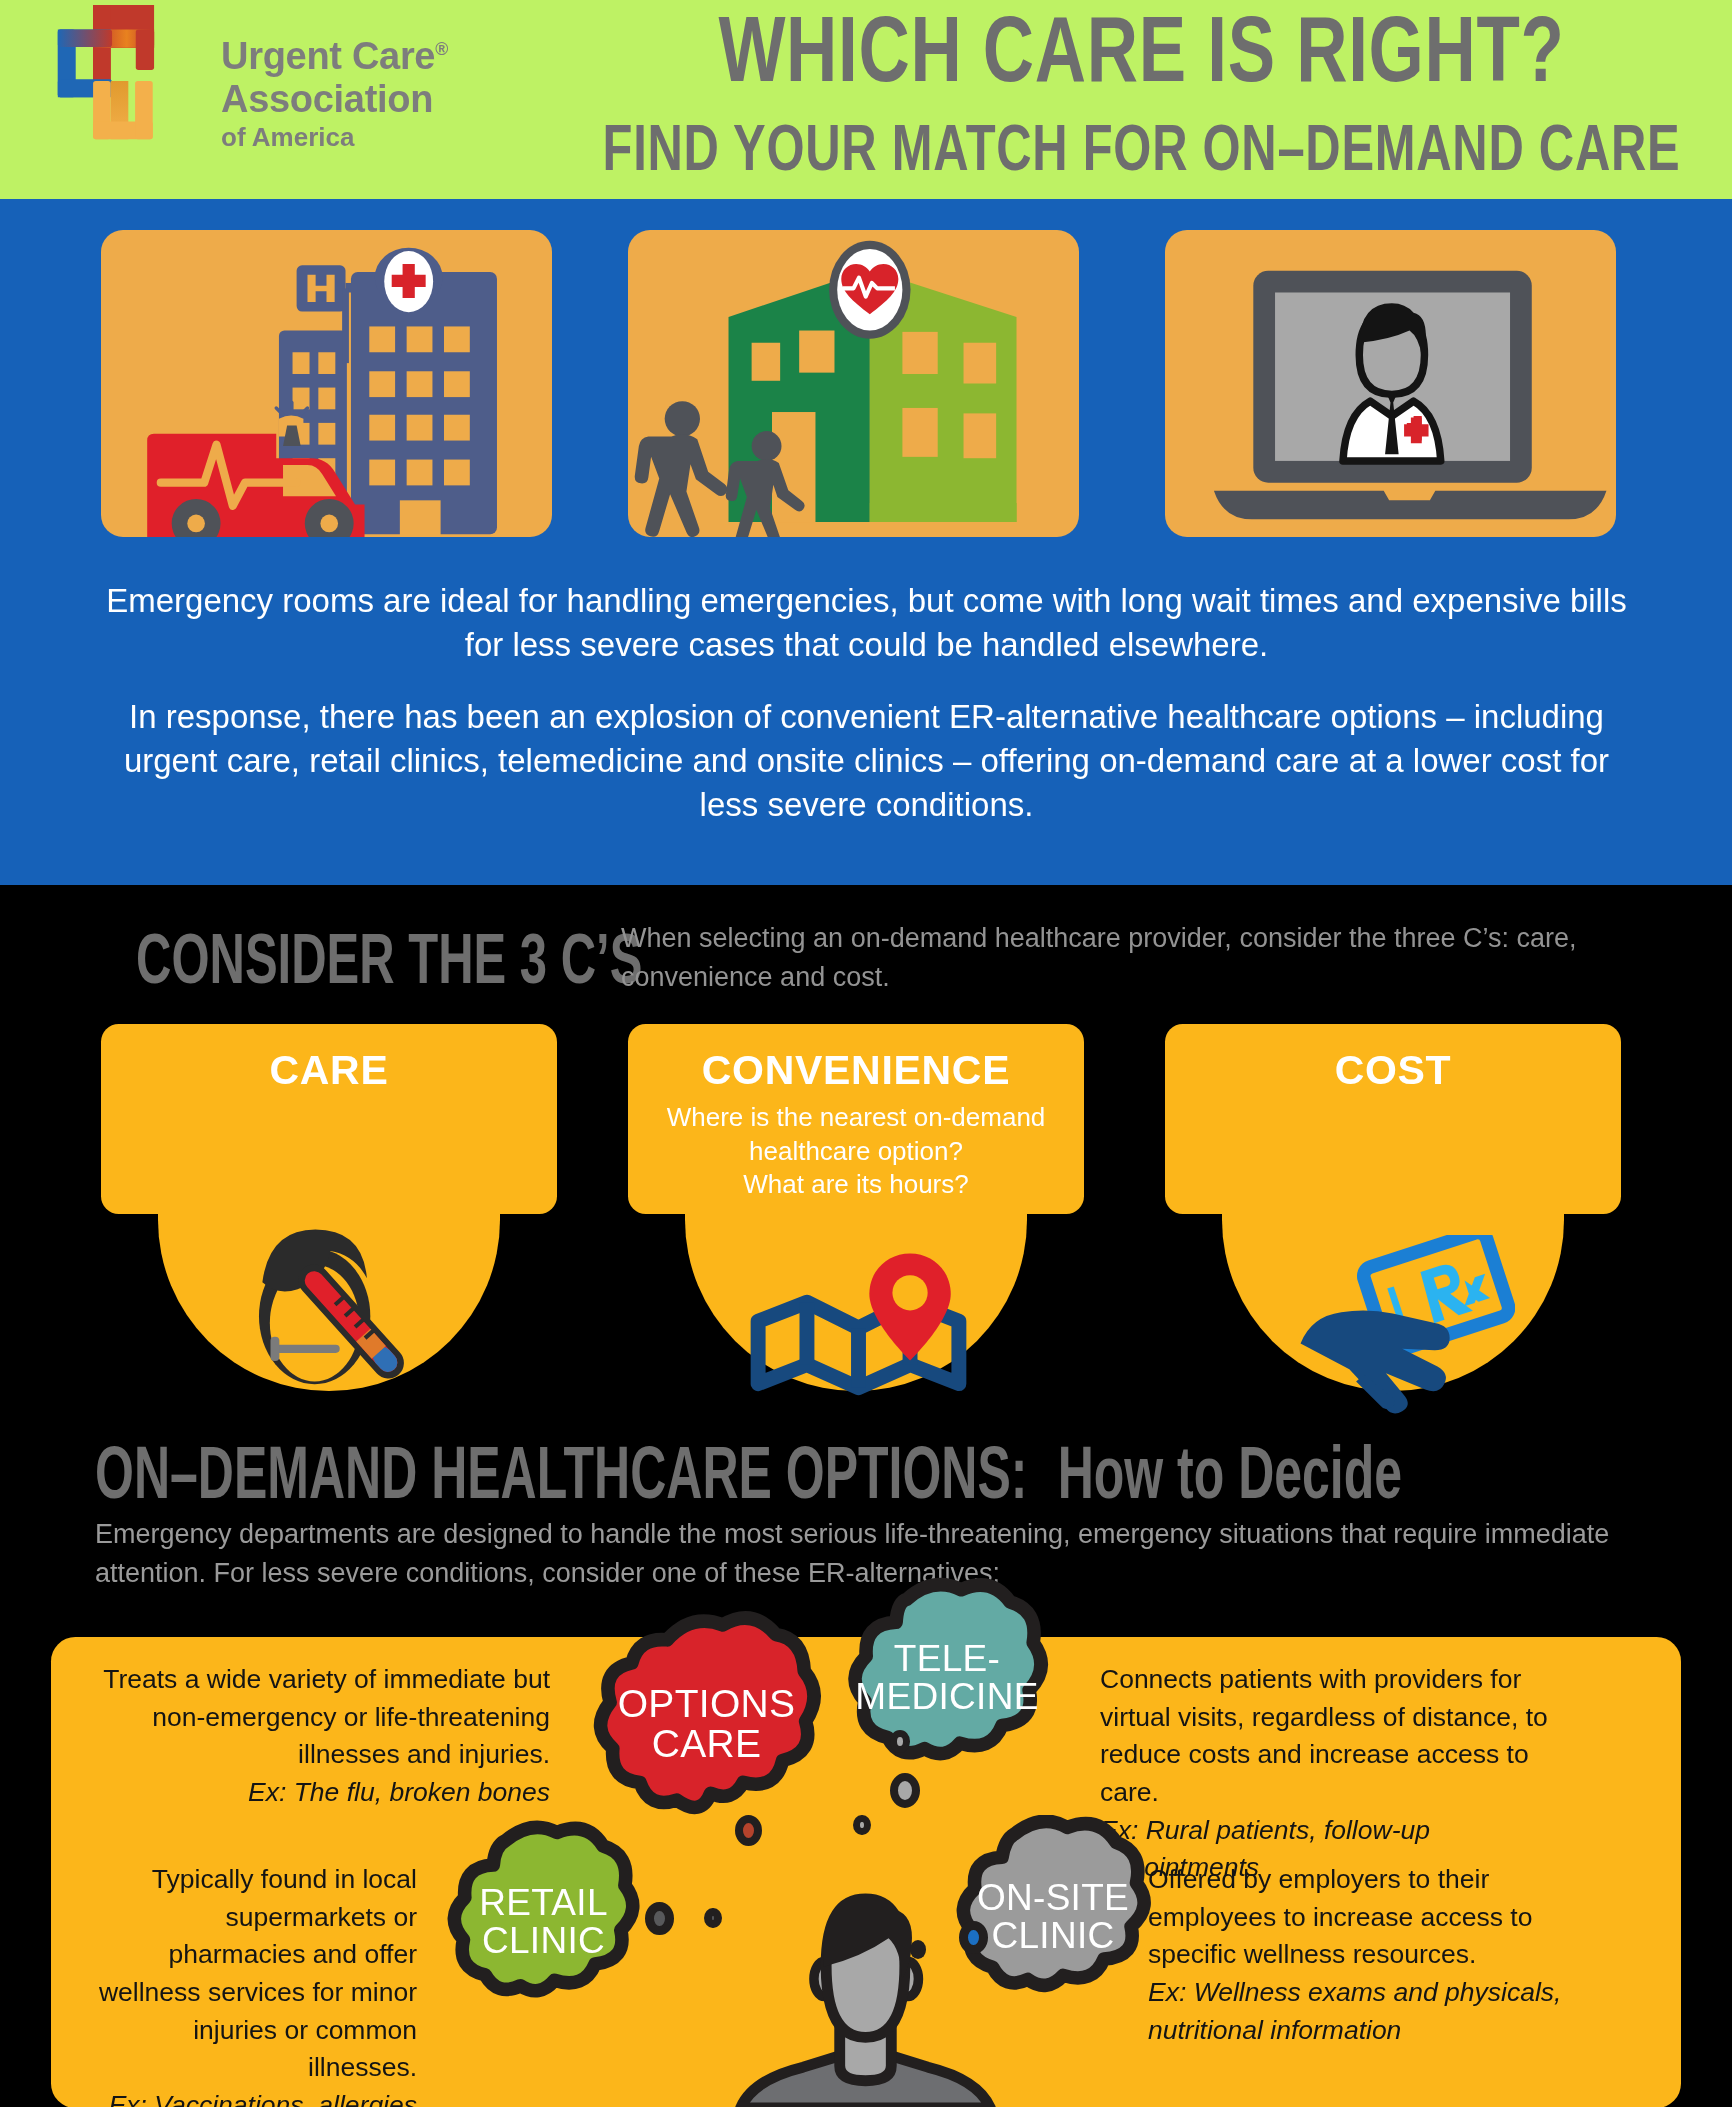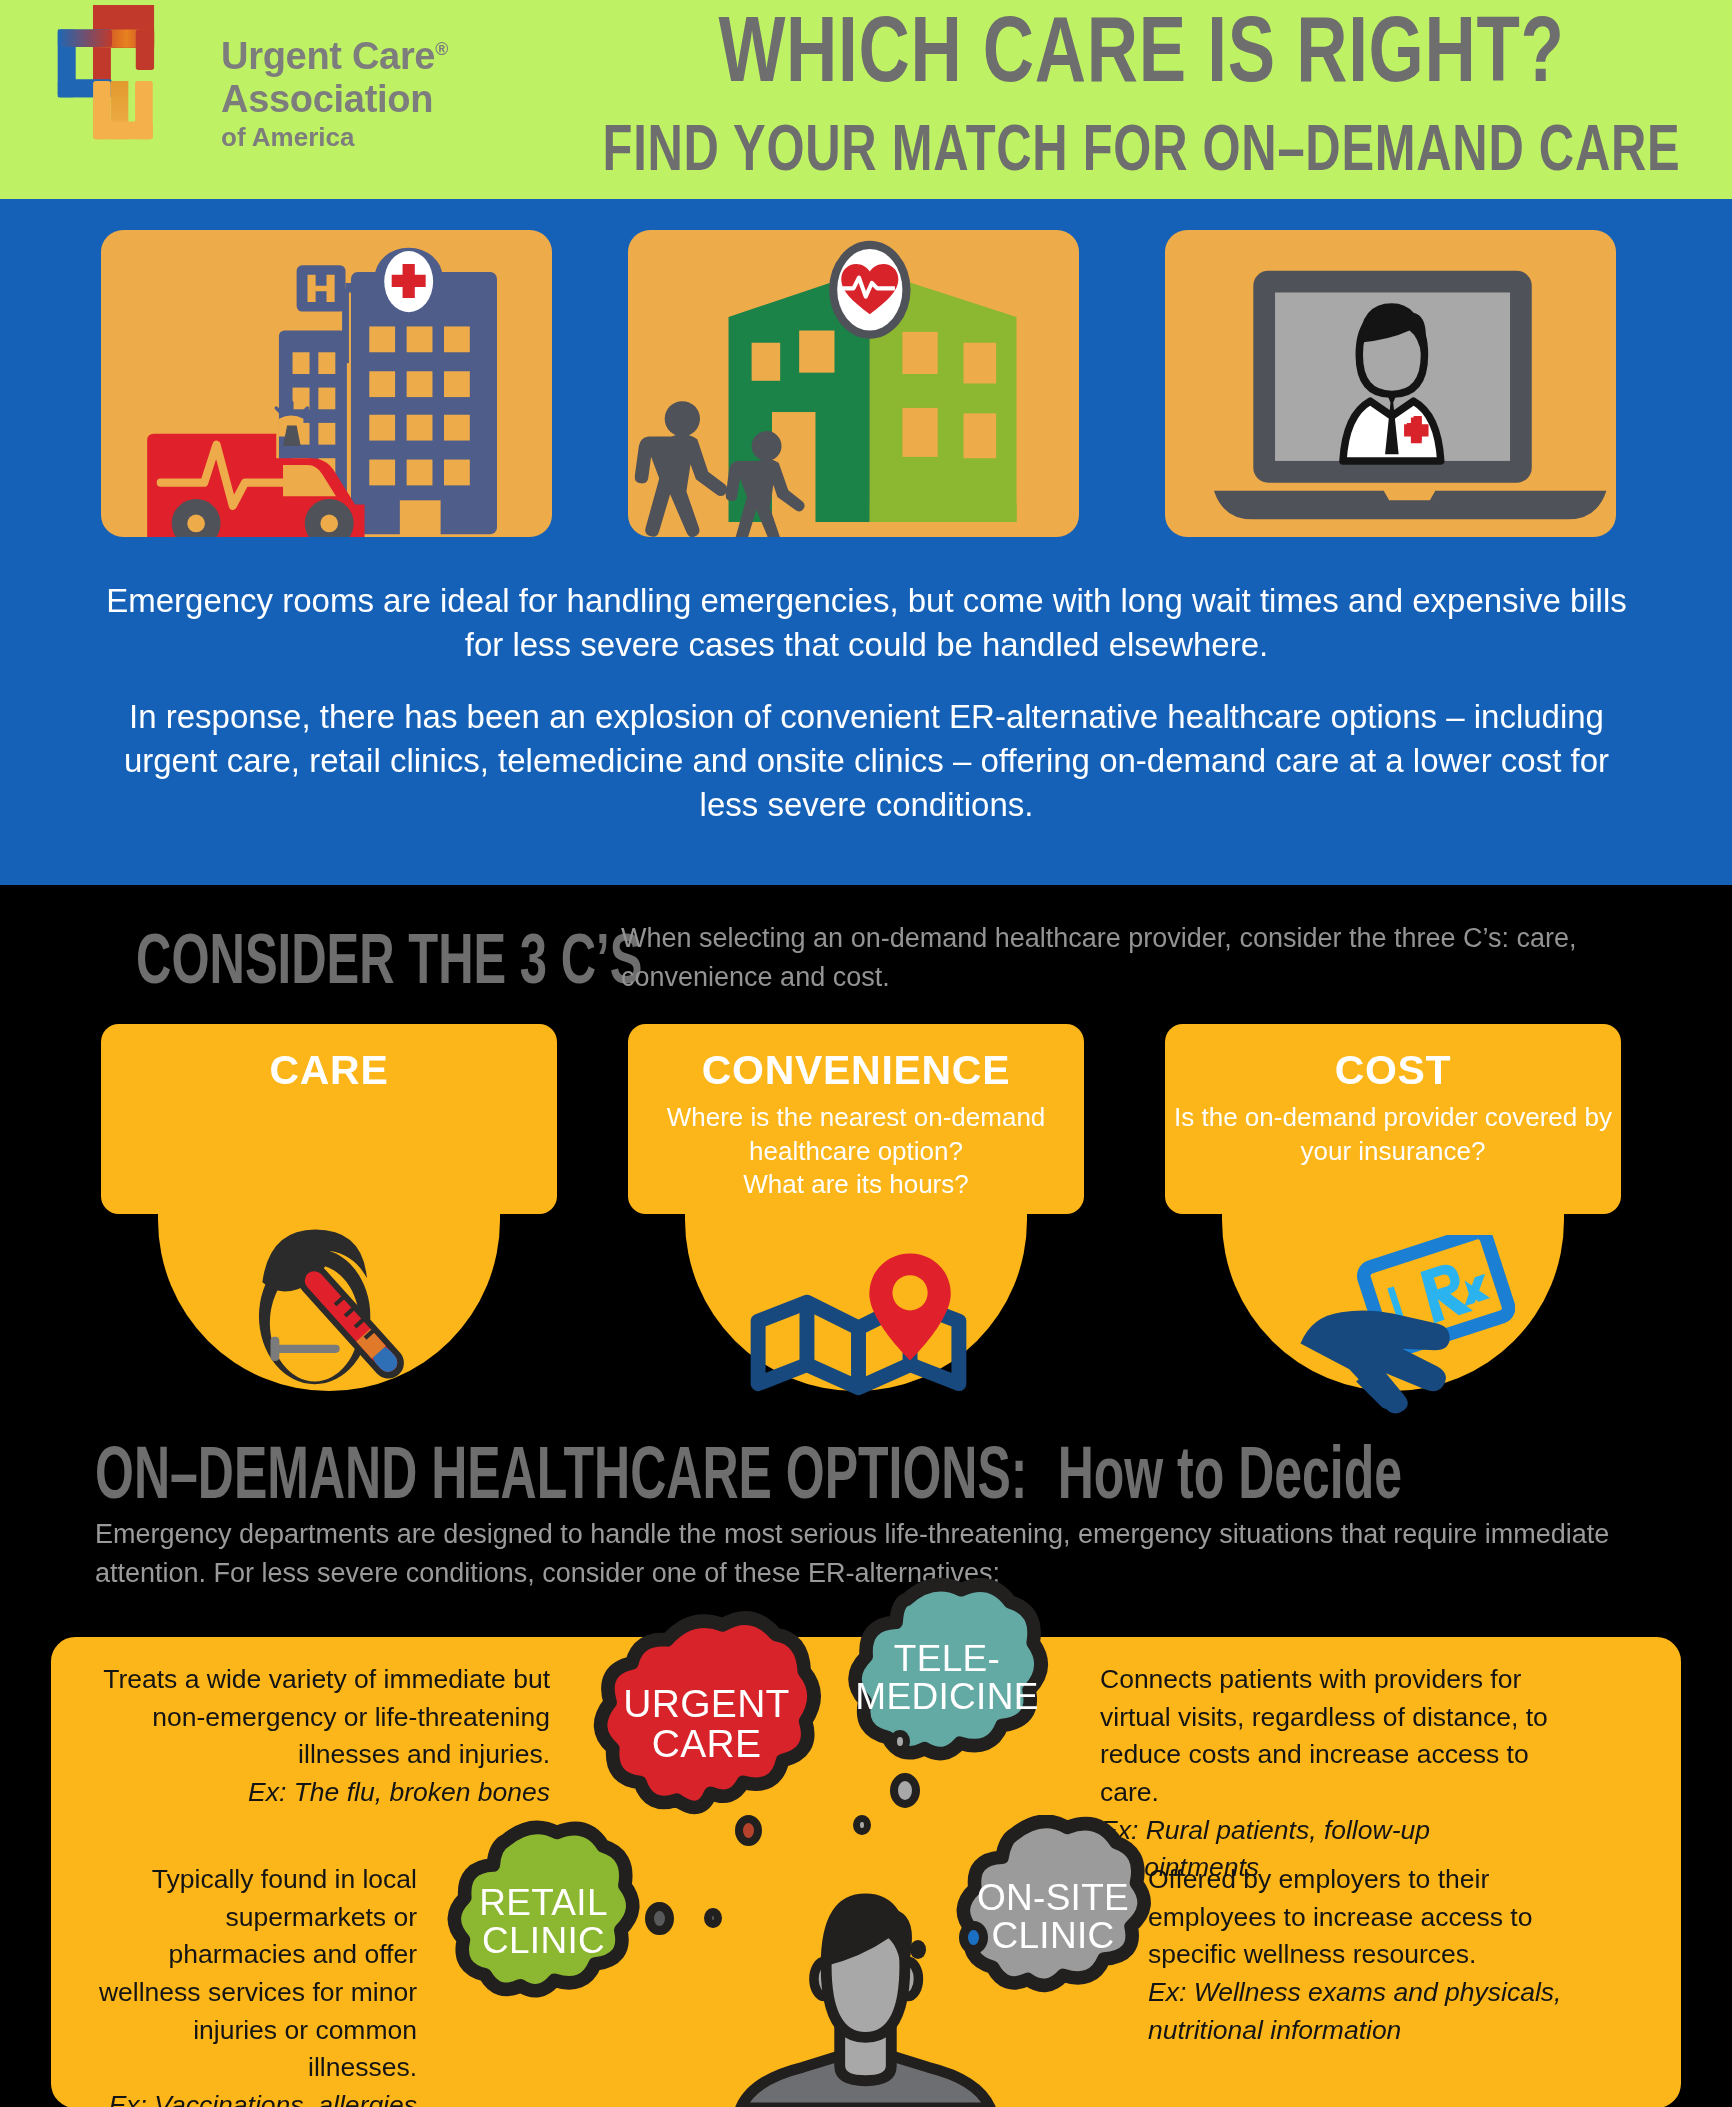--- a/index.html
+++ b/index.html
@@ -366,21 +366,20 @@
       </g>
       <path d="M246 8 c34 0 60 26 60 60 c0 40 -60 98 -60 98 c0 0 -60 -58 -60 -98 c0 -34 26 -60 60 -60z" fill="#e0202a"></path>
       <circle cx="246" cy="66" r="26" fill="#fcb61a"></circle>
     </svg>
   </div>
 
   <div class="c-card k3">
     <div class="lobe"></div>
     <div class="panel">
       <div class="c-title">COST</div>
-      <div class="c-body">Is the on-demand provider covered by your insurance?</div>
     </div>
     <svg class="c-art" style="left:119px; top:211px;" width="231" height="183" viewBox="0 0 340 270">
       <g transform="rotate(-18 220 120)">
         <rect x="140" y="22" width="190" height="130" rx="14" fill="none" stroke="#1b7fd4" stroke-width="20"></rect>
         <path d="M168 60 h10 v66 h-10z" fill="#2bb3f0"></path>
         <path d="M222 52 h30 q22 0 22 22 q0 20 -20 22 l24 34 h-22 l-22 -32 v32 h-16z M238 66 v18 h14 q8 0 8 -9 q0 -9 -8 -9z" fill="#2bb3f0"></path>
         <path d="M280 84 l28 36 h-18 l-10 -14z M296 84 h16 l-28 36 h-16z" fill="#2bb3f0"></path>
       </g>
       <path d="M24 160 q16 -40 60 -46 q38 -6 76 2 l62 14 q22 4 22 22 q0 18 -22 18 l-48 -2 l52 26 q18 10 10 26 q-8 16 -28 8 l-58 -24 l28 34 q10 14 -4 22 q-14 8 -24 -4 l-54 -58 z" fill="#17497e"></path>
       <path d="M118 206 l42 34 q8 8 -2 14 q-10 6 -16 -2 l-36 -36z" fill="#17497e"></path>
@@ -412,21 +411,21 @@
 </div>
 <div class="ytext yt-lr" style="top:1861px;">
   <span>Offered by employers to their employees to increase access to specific wellness resources.</span><br>
   <span class="ex">Ex: Wellness exams and physicals, nutritional information</span>
 </div>
 
 <div class="bubble" style="left:591px; top:1610px; width:231px; height:224px;">
   <svg viewBox="0 0 340 330" width="231" height="224" style="position:absolute;left:0;top:0;">
     <path d="M112 44 q36 -40 82 -22 q44 -26 78 14 q40 6 42 54 q28 34 2 74 q14 46 -34 58 q-10 44 -58 32 q-16 30 -48 16 q-14 36 -50 10 q-40 14 -54 -26 q-44 -4 -40 -50 q-34 -30 -4 -68 q-14 -48 32 -58 q10 -38 52 -34z" fill="#d8232a" stroke="#221f1f" stroke-width="20" stroke-linejoin="round"></path>
   </svg>
-  <span style="font-size:39px; white-space:pre-line; margin-top:4.1px;">URGENT
+  <span style="font-size:39px; white-space:pre-line; margin-top:4.1px;">OPTIONS
 CARE</span>
 </div>
 
 <div class="bubble" style="left:835px; top:1576px; width:224px; height:204px;">
   <svg viewBox="0 0 330 300" width="224" height="204" style="position:absolute;left:0;top:0;">
     <path d="M106 34 q38 -34 80 -14 q44 -20 72 18 q42 12 34 60 q26 36 -6 70 q10 46 -40 52 q-16 40 -62 26 q-22 26 -52 8 q-36 18 -54 -16 q-44 -10 -34 -54 q-30 -34 2 -66 q-4 -48 44 -50 q2 -30 16 -34z" fill="#63aaa4" stroke="#221f1f" stroke-width="20" stroke-linejoin="round"></path>
   </svg>
   <span style="font-size:37px; white-space:pre-line;">TELE-
 MEDICINE</span>
 </div>

